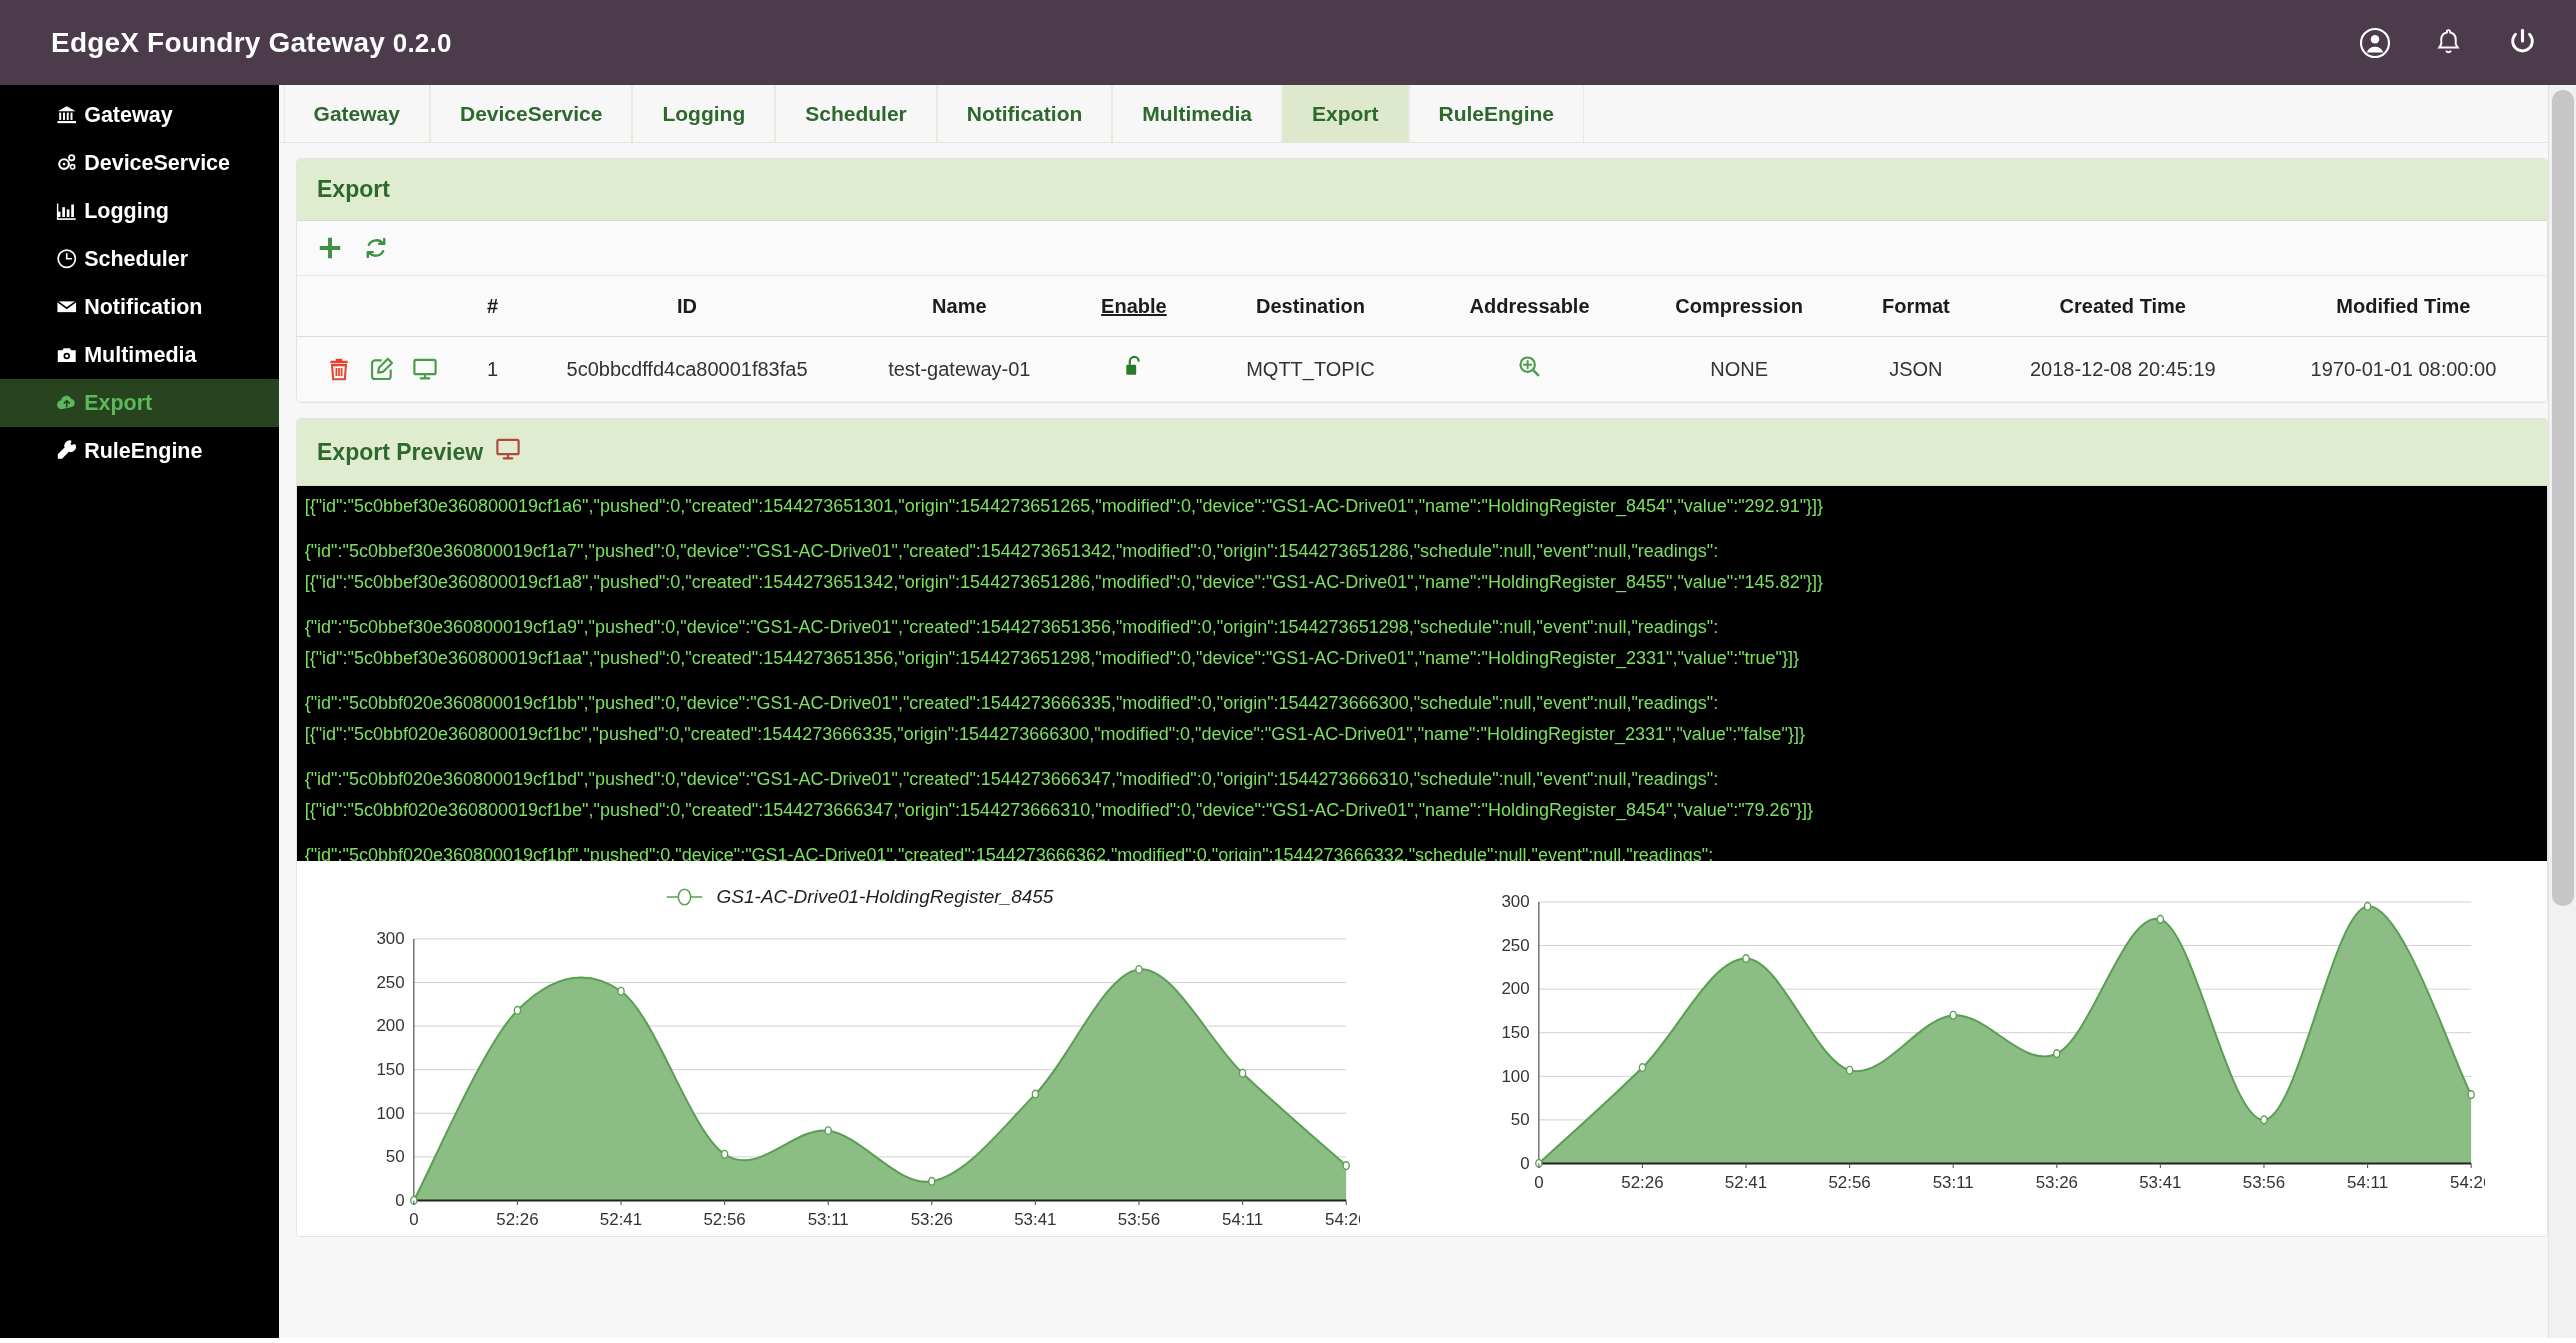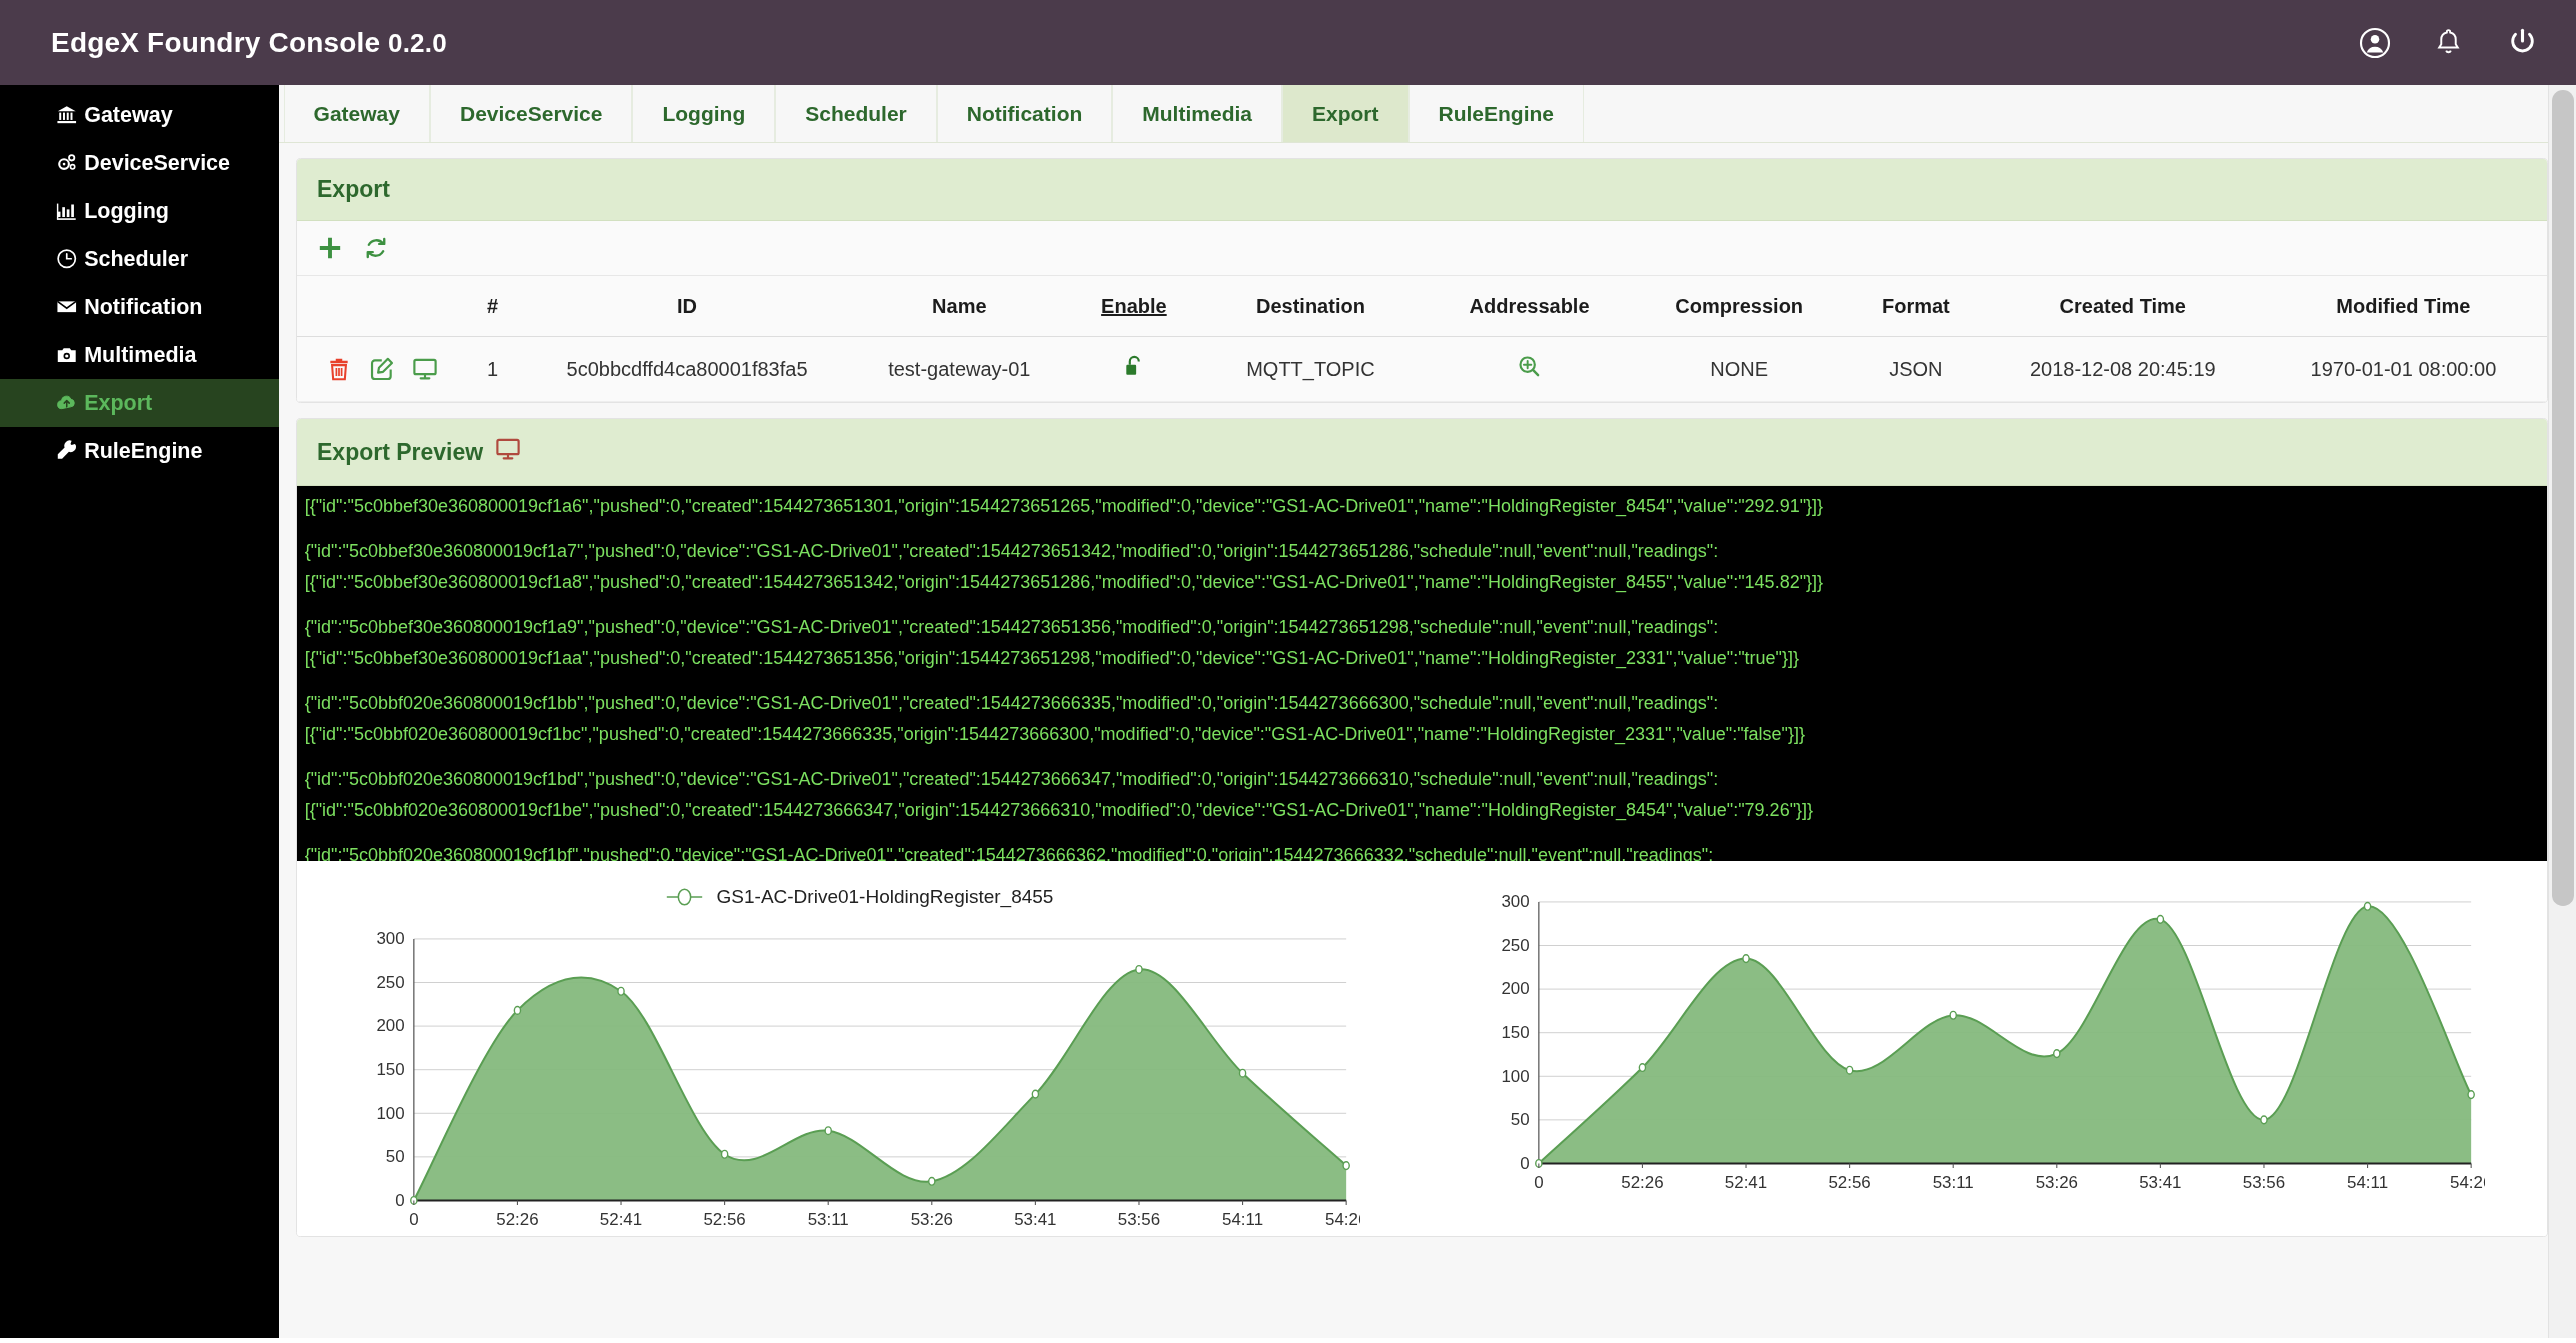--- a/index.html
+++ b/index.html
@@ -154,21 +154,21 @@
     white-space: nowrap;
   }
   .console .blank { height: 14px; }
   .console .ln { white-space: nowrap; }
 
   
   .charts { display: flex; background: #ffffff; padding-top: 17px; }
   .chart-box { width: 1139px; }
   .chart-legend {
     display: flex; align-items: center; justify-content: center;
-    gap: 14px; font-size: 19px; color: #222222; height: 37px;
+    gap: 14px; font-size: 19px; color: #222222; height: 37px; font-style: italic;
   }
   .chart-legend svg { display:block; }
   .chart-svg { display:block; margin: 12.3px auto 0 auto; }
 
   
   .vscroll {
     position: absolute; top: 85px; right: 0;
     width: 28px; height: 1259px;
     background: #f1f1f1;
     border-left: 0.8px solid #e2e2e2;
@@ -183,21 +183,21 @@
     background: #ffffff;
   }
 </style>
 </head>
 <body>
 
 <div id="app">
 
   <div class="topbar">
     <div class="brand">
-      <span>EdgeX Foundry Console</span><span class="ver">0.2.0</span>
+      <span>EdgeX Foundry Gateway</span><span class="ver">0.2.0</span>
     </div>
     <div class="topbar-right">
       <span class="ic">
         <svg viewBox="0 0 24 24" width="32" height="32">
             <circle cx="12" cy="12" r="10.5" fill="none" stroke="#fff" stroke-width="1.6"></circle>
             <circle cx="12" cy="9.2" r="3.2" fill="#fff"></circle>
             <path d="M5.8 19.2a6.6 6.6 0 0112.4 0" fill="#fff"></path>
           </svg>
       </span>
       <span class="ic">

